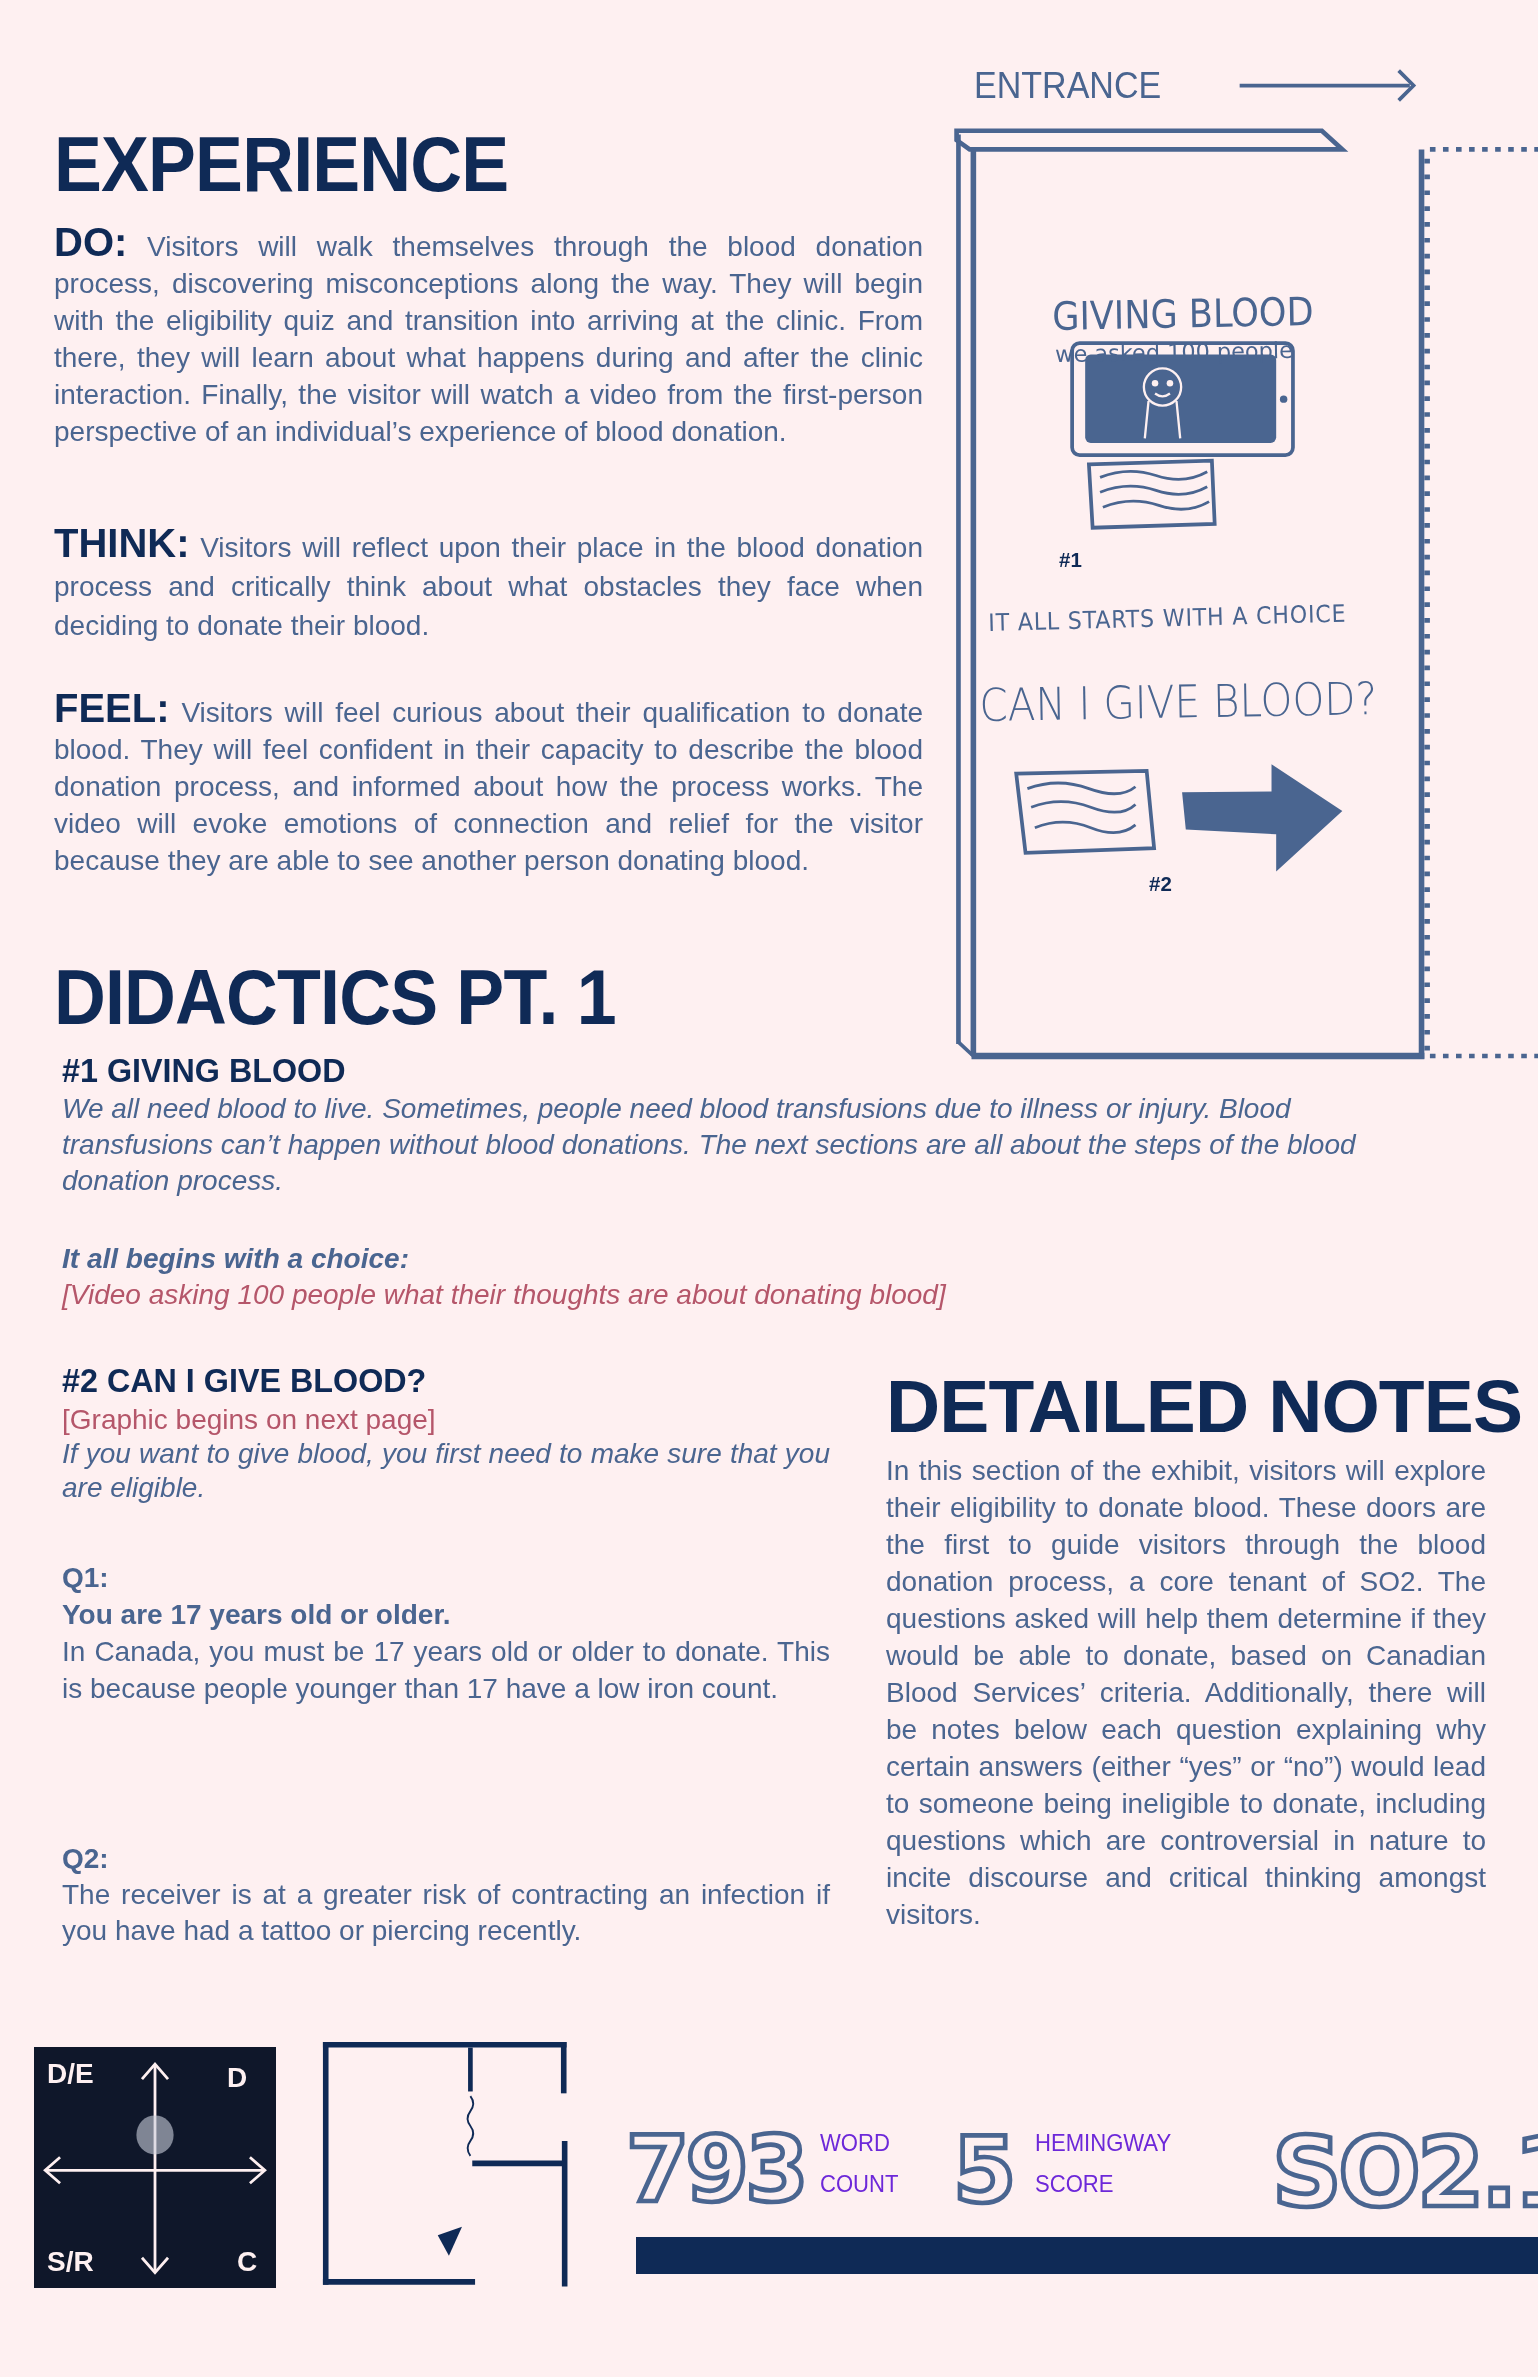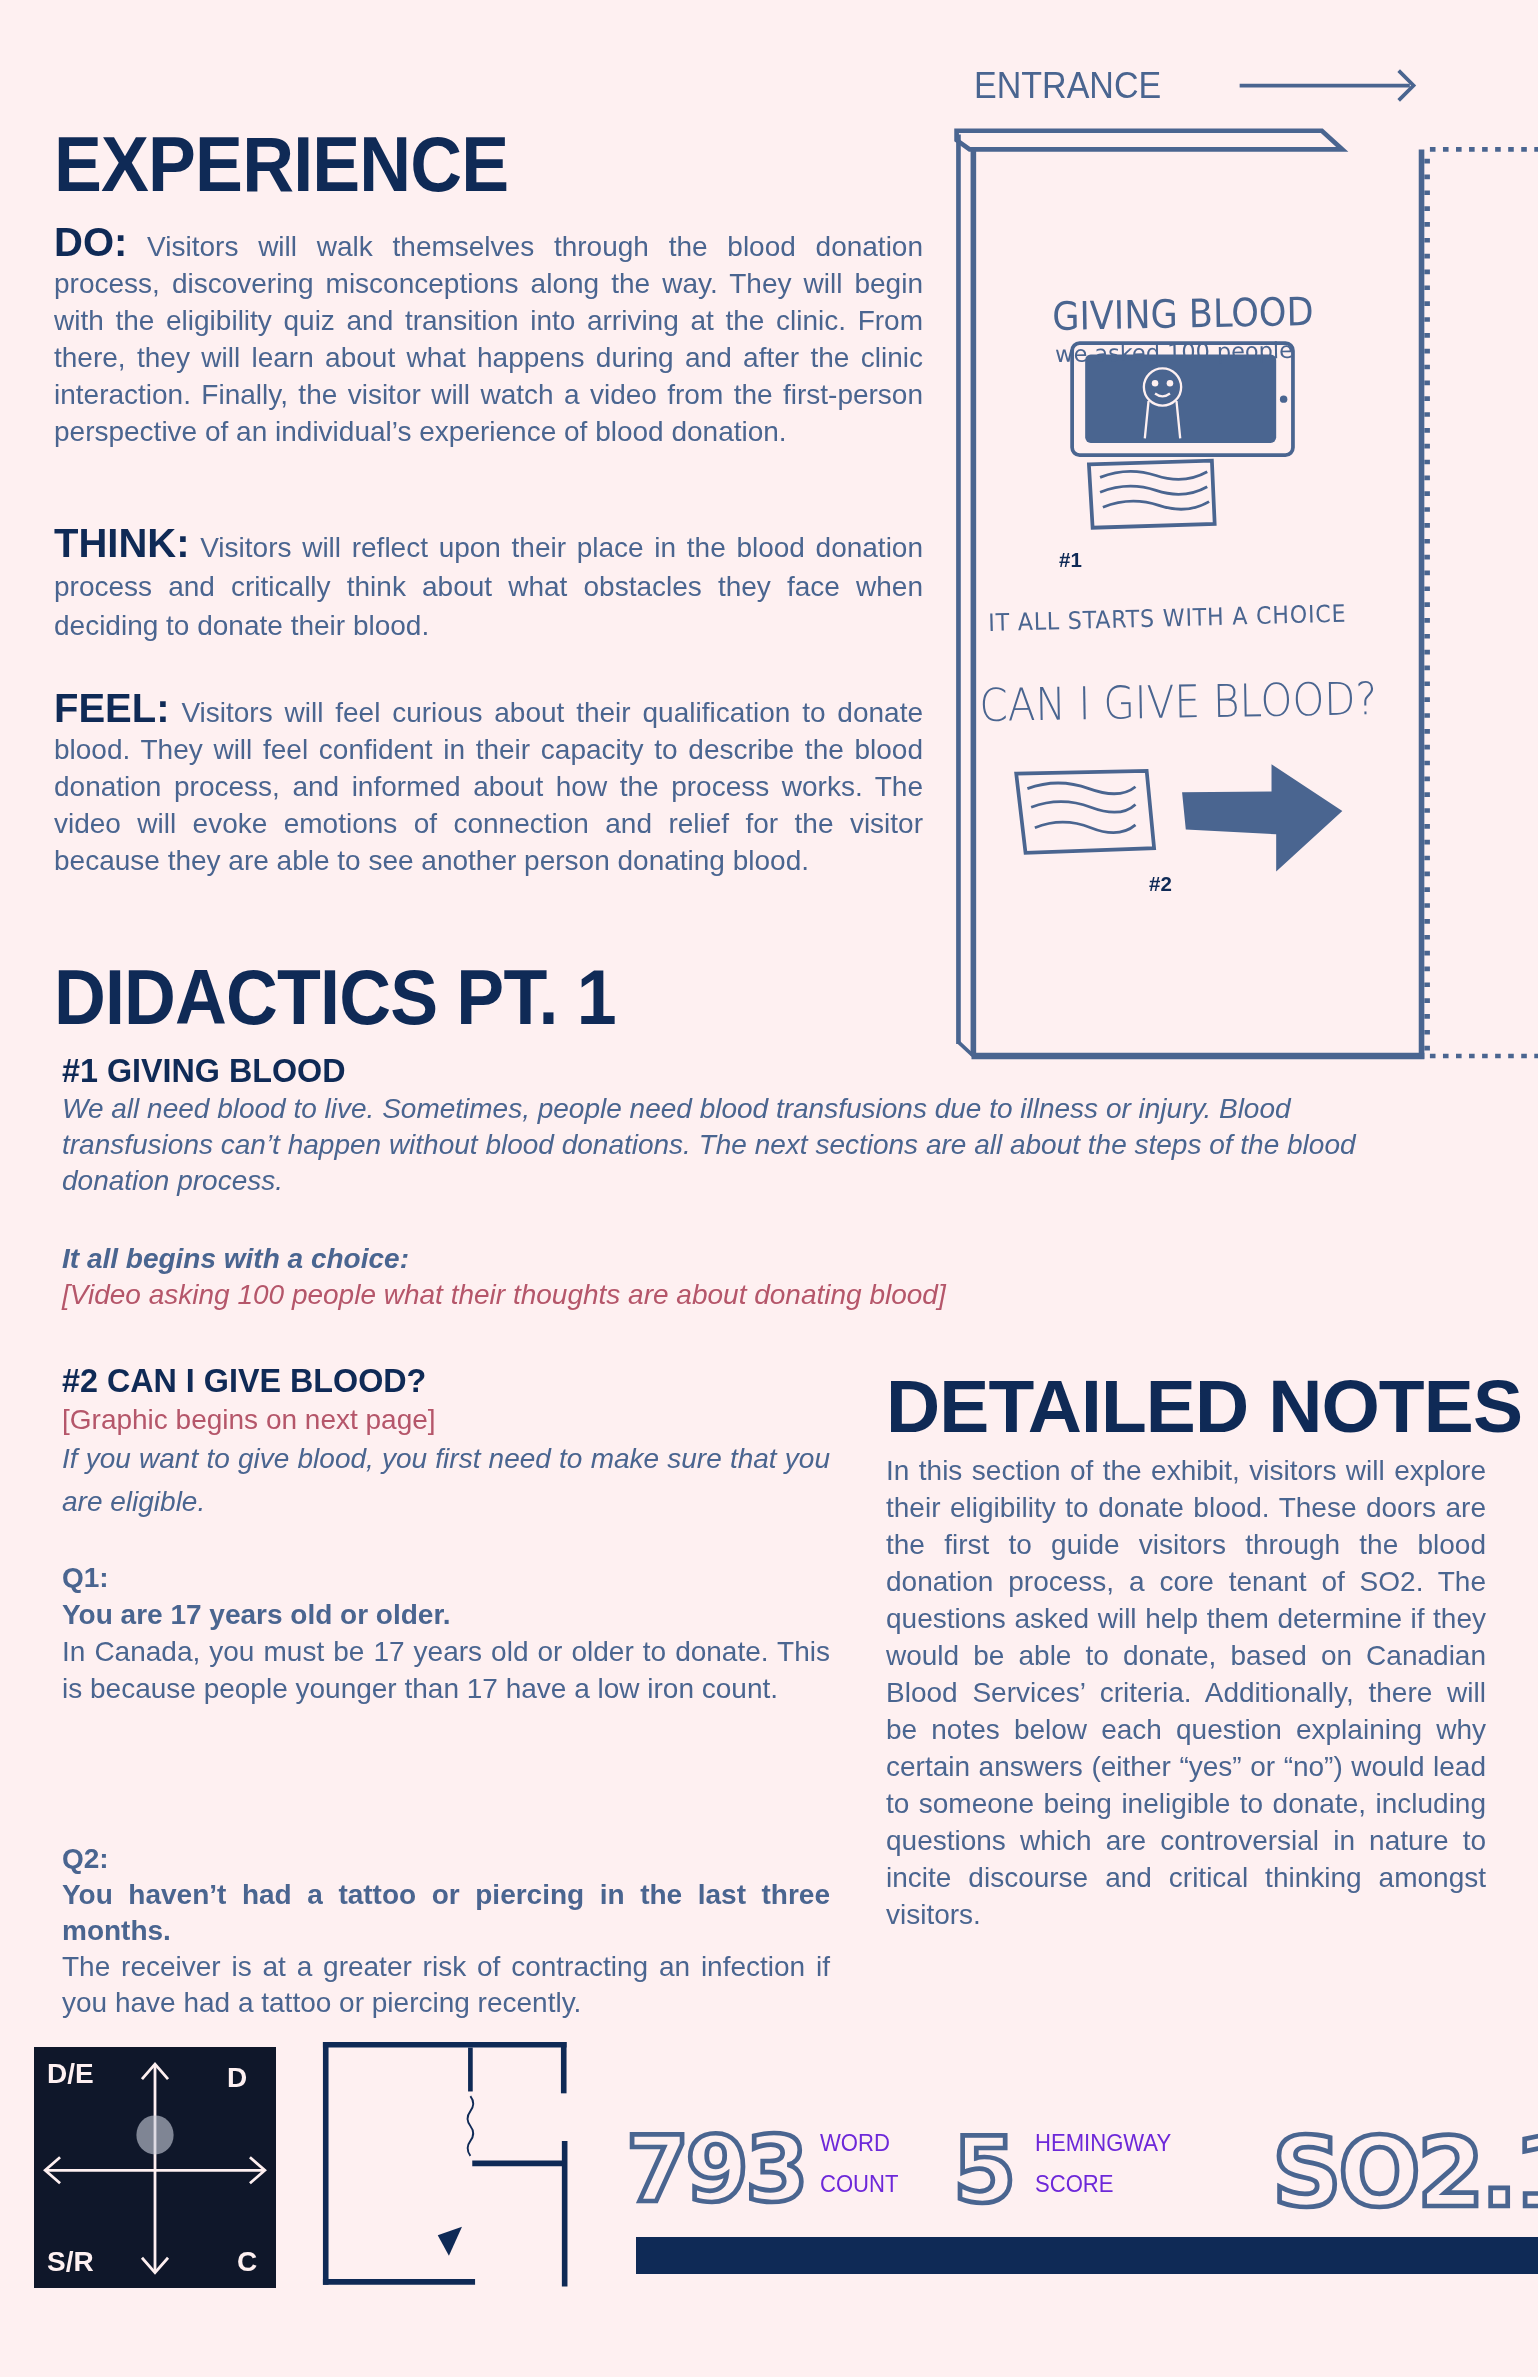--- a/index.html
+++ b/index.html
@@ -109,31 +109,30 @@
 
 <div class="abs h1" style="left:54px; top:958px;">DIDACTICS PT. 1</div>
 
 <div class="abs sub-h" style="left:62px; top:1053px; transform:scaleX(0.95); transform-origin:left top;">#1 GIVING BLOOD</div>
 <div class="abs para ital" style="left:62px; top:1091px; width:1361px; text-align:left; line-height:36px;">We all need blood to live. Sometimes, people need blood transfusions due to illness or injury. Blood transfusions can’t happen without blood donations. The next sections are all about the steps of the blood donation process.</div>
 <div class="abs ital" style="left:62px; top:1243px; font-size:28px; font-weight:bold; color:#4a6590;">It all begins with a choice:</div>
 <div class="abs ital red" style="left:62px; top:1279px; font-size:28px;">[Video asking 100 people what their thoughts are about donating blood]</div>
 
 <div class="abs sub-h" style="left:62px; top:1363px; transform:scaleX(0.95); transform-origin:left top;">#2 CAN I GIVE BLOOD?</div>
 <div class="abs red" style="left:62px; top:1404px; font-size:28px;">[Graphic begins on next page]</div>
-<div class="abs para ital" style="left:62px; top:1437px; width:768px; line-height:43px;">If you want to give blood, you first need to make sure that you are eligible.</div>
+<div class="abs para ital" style="left:62px; top:1437px; width:768px; line-height:34px;">If you want to give blood, you first need to make sure that you are eligible.</div>
 
 <div class="abs" style="left:62px; top:1559px; width:768px;">
   <div class="bold-blue" style="font-size:28px; line-height:37px;">Q1:</div>
   <div class="bold-blue" style="font-size:28px; line-height:37px;">You are 17 years old or older.</div>
   <div class="para" style="line-height:37px;">In Canada, you must be 17 years old or older to donate. This is because people younger than 17 have a low iron count.</div>
 </div>
 
 <div class="abs" style="left:62px; top:1840px; width:768px;">
   <div class="bold-blue" style="font-size:28px; line-height:37px;">Q2:</div>
-  <div class="bold-blue" style="font-size:28px; line-height:36px; text-align:justify;">You haven’t had a tattoo or piercing in the last three months.</div>
   <div class="para" style="line-height:36px;">The receiver is at a greater risk of contracting an infection if you have had a tattoo or piercing recently.</div>
 </div>
 
 <div class="abs h1" style="left:886px; top:1369px; font-size:75px; transform:none;">DETAILED NOTES</div>
 <div class="abs para" style="left:886px; top:1452px; width:600px; line-height:37px;">In this section of the exhibit, visitors will explore their eligibility to donate blood. These  doors are the first to guide visitors through the blood donation process, a core tenant of SO2. The questions asked will help them determine if they would be able to donate, based on Canadian Blood Services’ criteria. Additionally, there will be notes below each question explaining why certain answers (either “yes” or “no”) would lead to someone being ineligible to donate, including questions which are controversial in nature to incite discourse and critical thinking amongst visitors.</div>
 
 <div class="abs" style="left:34px; top:2047px; width:242px; height:241px; background:#0f172a;">
   <svg class="abs" style="left:0; top:0;" width="242" height="241" viewBox="0 0 260 258">
     <line x1="130" y1="20" x2="130" y2="240" stroke="#fef0f1" stroke-width="3"></line>
     <polyline points="116,34 130,18 144,34" fill="none" stroke="#fef0f1" stroke-width="3"></polyline>

